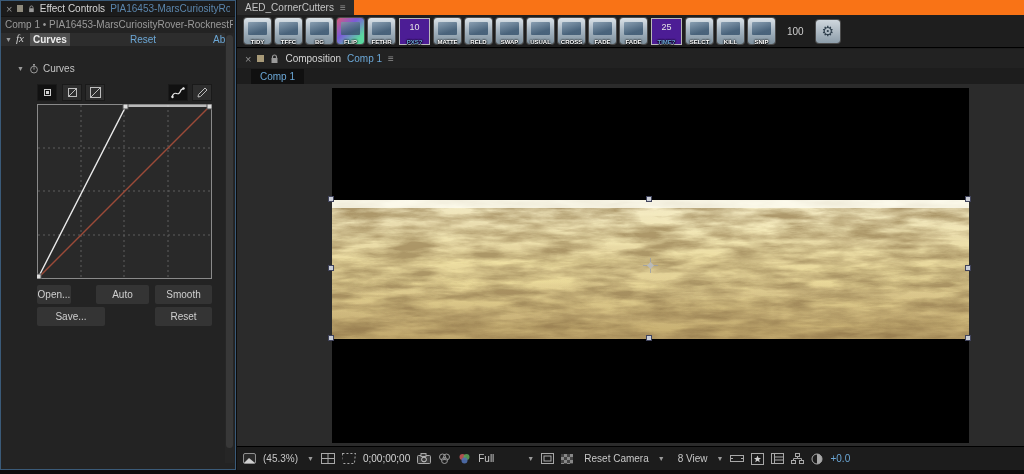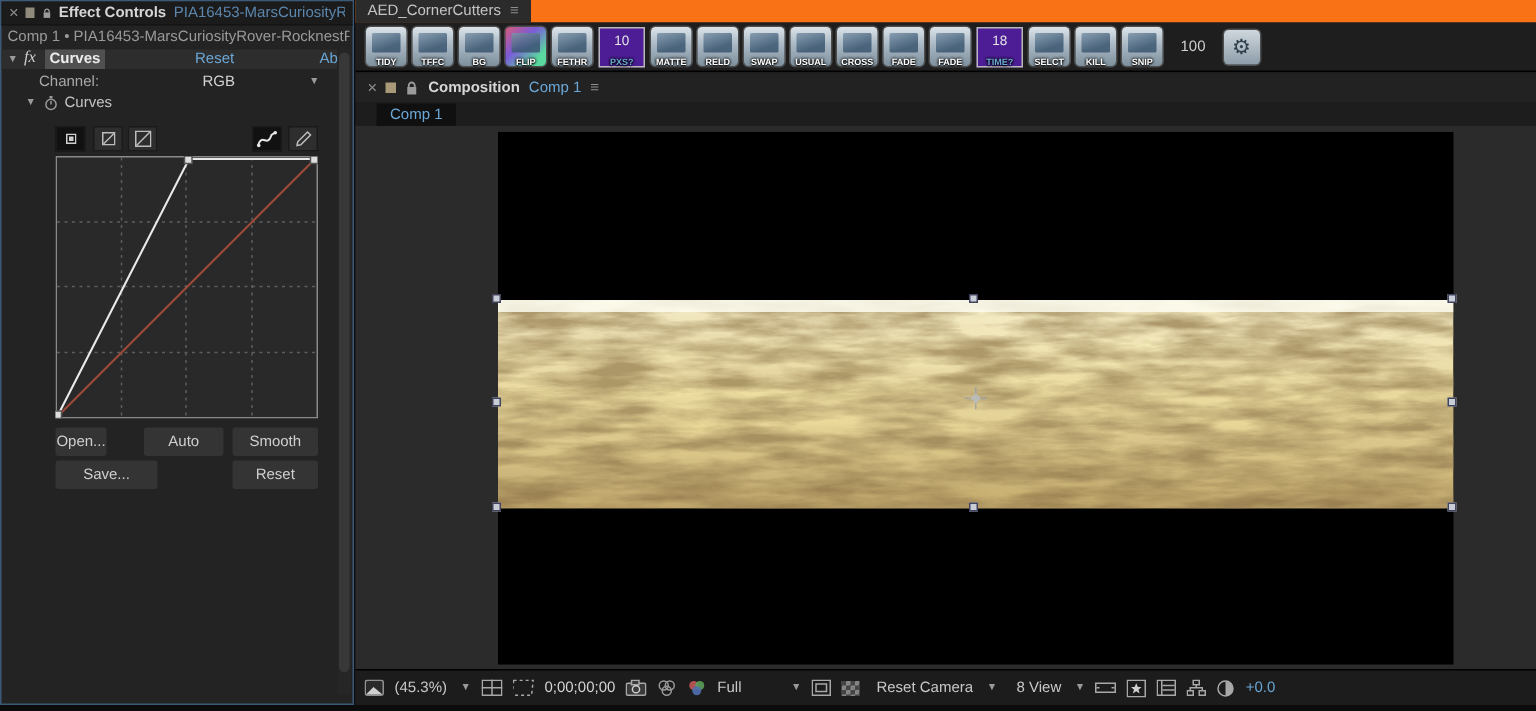--- a/index.html
+++ b/index.html
@@ -14,21 +14,21 @@
     position:absolute; left:0; top:0; width:236px; height:470px;
     background:#232323; border:1px solid #3a5a78;
   }
   .ec-tabbar {
     position:absolute; left:0; top:0; right:0; height:16px; background:#1b1b1b;
     display:flex; align-items:center; gap:5px; padding:0 5px;
     white-space:nowrap; overflow:hidden; border-bottom:1px solid #141414;
   }
   .icon-x { color:#8f8f8f; font-size:11px; line-height:10px; cursor:default; }
   .sq-icon { width:7px; height:7px; background:#8f8a7c; display:inline-block; }
-  .tab-title { font-weight:700; color:#d6d6d6; }
+  .tab-title { font-weight:400; color:#d6d6d6; }
   .tab-layer { color:#5b86ad; overflow:hidden; }
   .ec-breadcrumb {
     position:absolute; left:0; top:17px; right:2px; height:13px;
     color:#9a9a9a; padding-left:4px; white-space:nowrap; overflow:hidden; line-height:13px;
   }
   .ec-row { position:absolute; left:0; right:10px; height:13px; line-height:13px; }
   .row-effect { top:32px; background:#2d2d2d; }
   .row-channel { top:47px; }
   .row-group { top:61px; }
   .tri { color:#9a9a9a; font-size:7px; }
@@ -143,25 +143,20 @@
     <div class="ec-breadcrumb">Comp 1 • PIA16453-MarsCuriosityRover-RocknestPanorama-R</div>
 
     <div class="ec-row row-effect">
       <span class="abs tri" style="left:4px;">▼</span>
       <span class="abs fx-glyph" style="left:15px;top:-1px;">fx</span>
       <span class="abs fx-chip" style="left:29px;">Curves</span>
       <span class="abs link-blue" style="left:129px;">Reset</span>
       <span class="abs link-blue" style="left:212px;">Abo</span>
     </div>
 
-    <div class="ec-row row-channel">
-      <span class="abs" style="left:25px;color:#a8a8a8;">Channel:</span>
-      <span class="abs" style="left:134px;color:#d2d2d2;">RGB</span>
-      <span class="abs tri" style="left:205px;">▼</span>
-    </div>
 
     <div class="ec-row row-group">
       <span class="abs tri" style="left:16px;">▼</span>
       <svg class="abs" style="left:28px;top:2px;" width="10" height="10" viewBox="0 0 10 10">
         <circle cx="5" cy="5.6" r="3.4" fill="none" stroke="#9a9a9a"></circle>
         <rect x="4" y="0" width="2" height="1.6" fill="#9a9a9a"></rect>
         <line x1="5" y1="5.6" x2="5" y2="3.4" stroke="#9a9a9a"></line>
       </svg>
       <span class="abs" style="left:42px;color:#c4c4c4;">Curves</span>
     </div>
@@ -282,21 +277,21 @@
       <div class="tbtn">
           <span class="lbl">CROSS</span>
         </div>
       <div class="tbtn">
           <span class="lbl">FADE</span>
         </div>
       <div class="tbtn">
           <span class="lbl">FADE</span>
         </div>
       <div class="tnum">
-          <span>18</span>
+          <span>25</span>
           <span class="lbl">TIME?</span>
         </div>
       <div class="tbtn">
           <span class="lbl">SELCT</span>
         </div>
       <div class="tbtn">
           <span class="lbl">KILL</span>
         </div>
       <div class="tbtn">
           <span class="lbl">SNIP</span>

